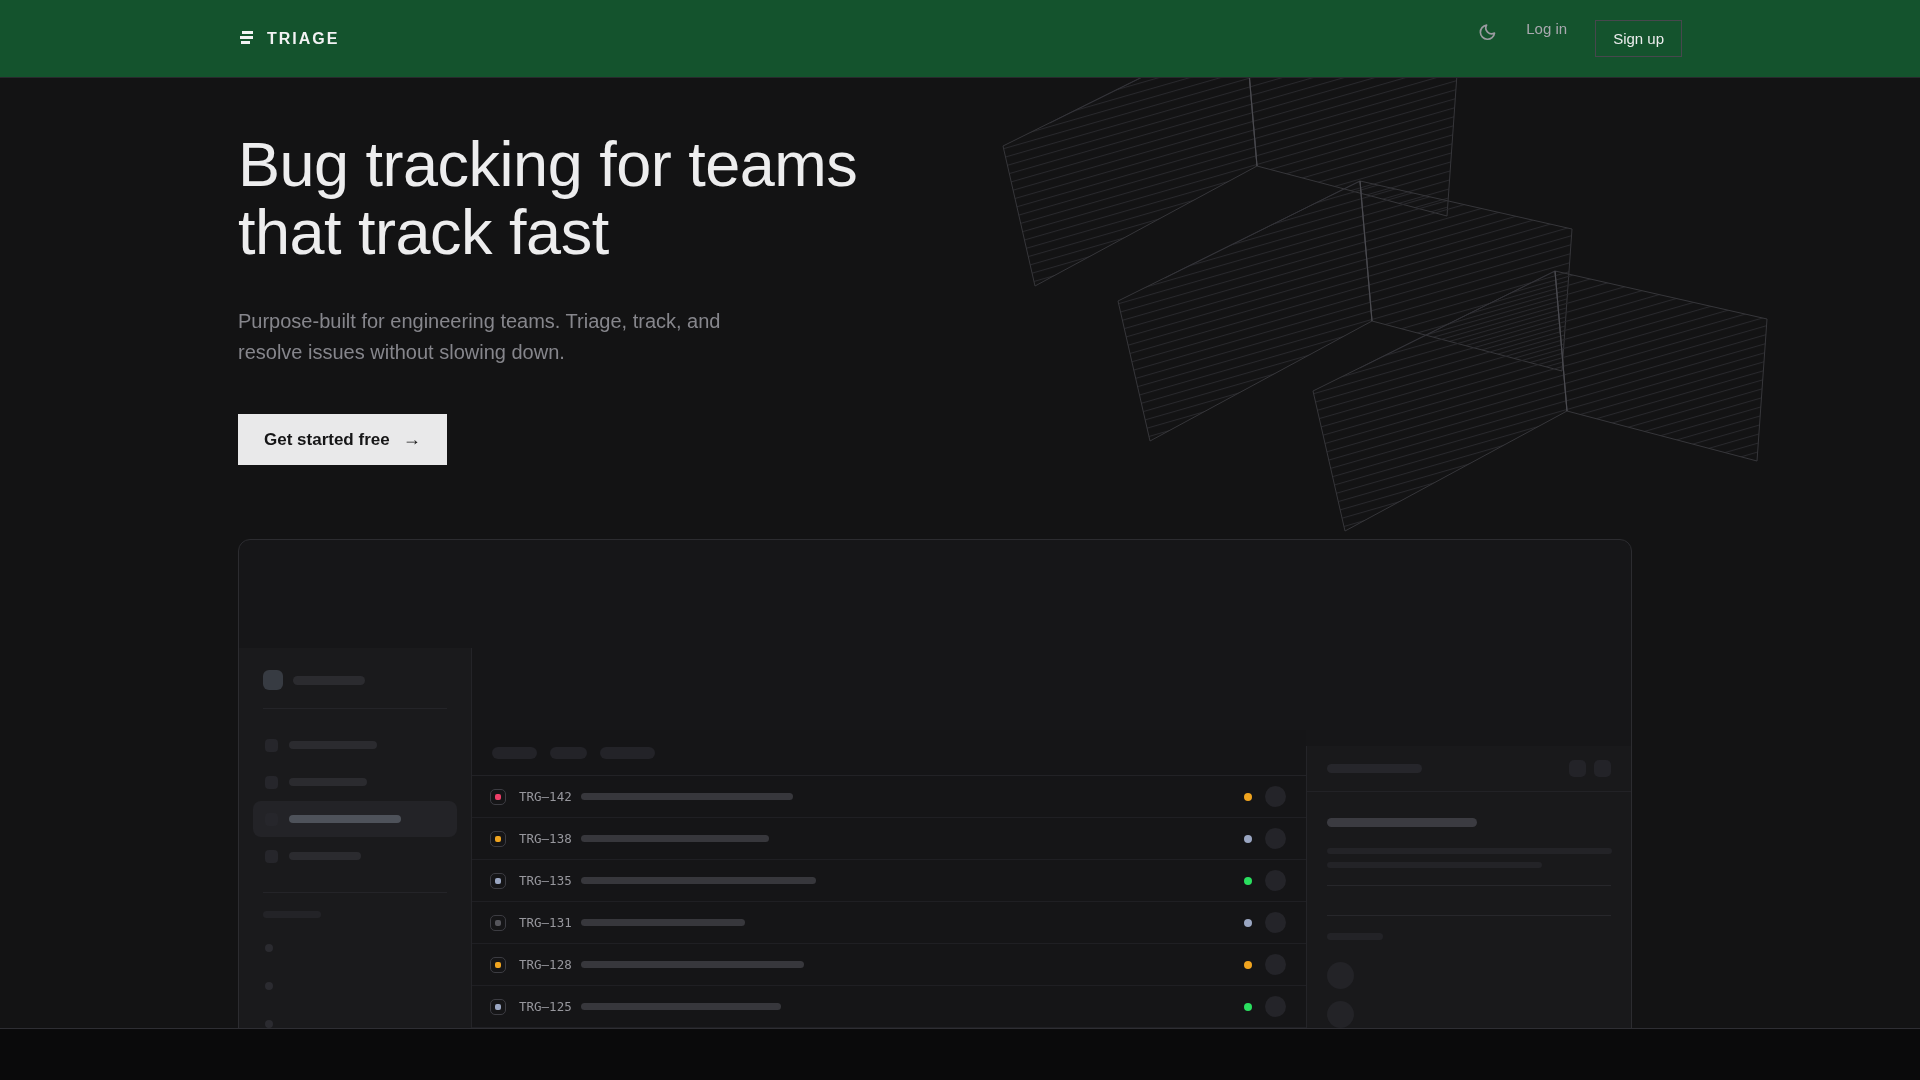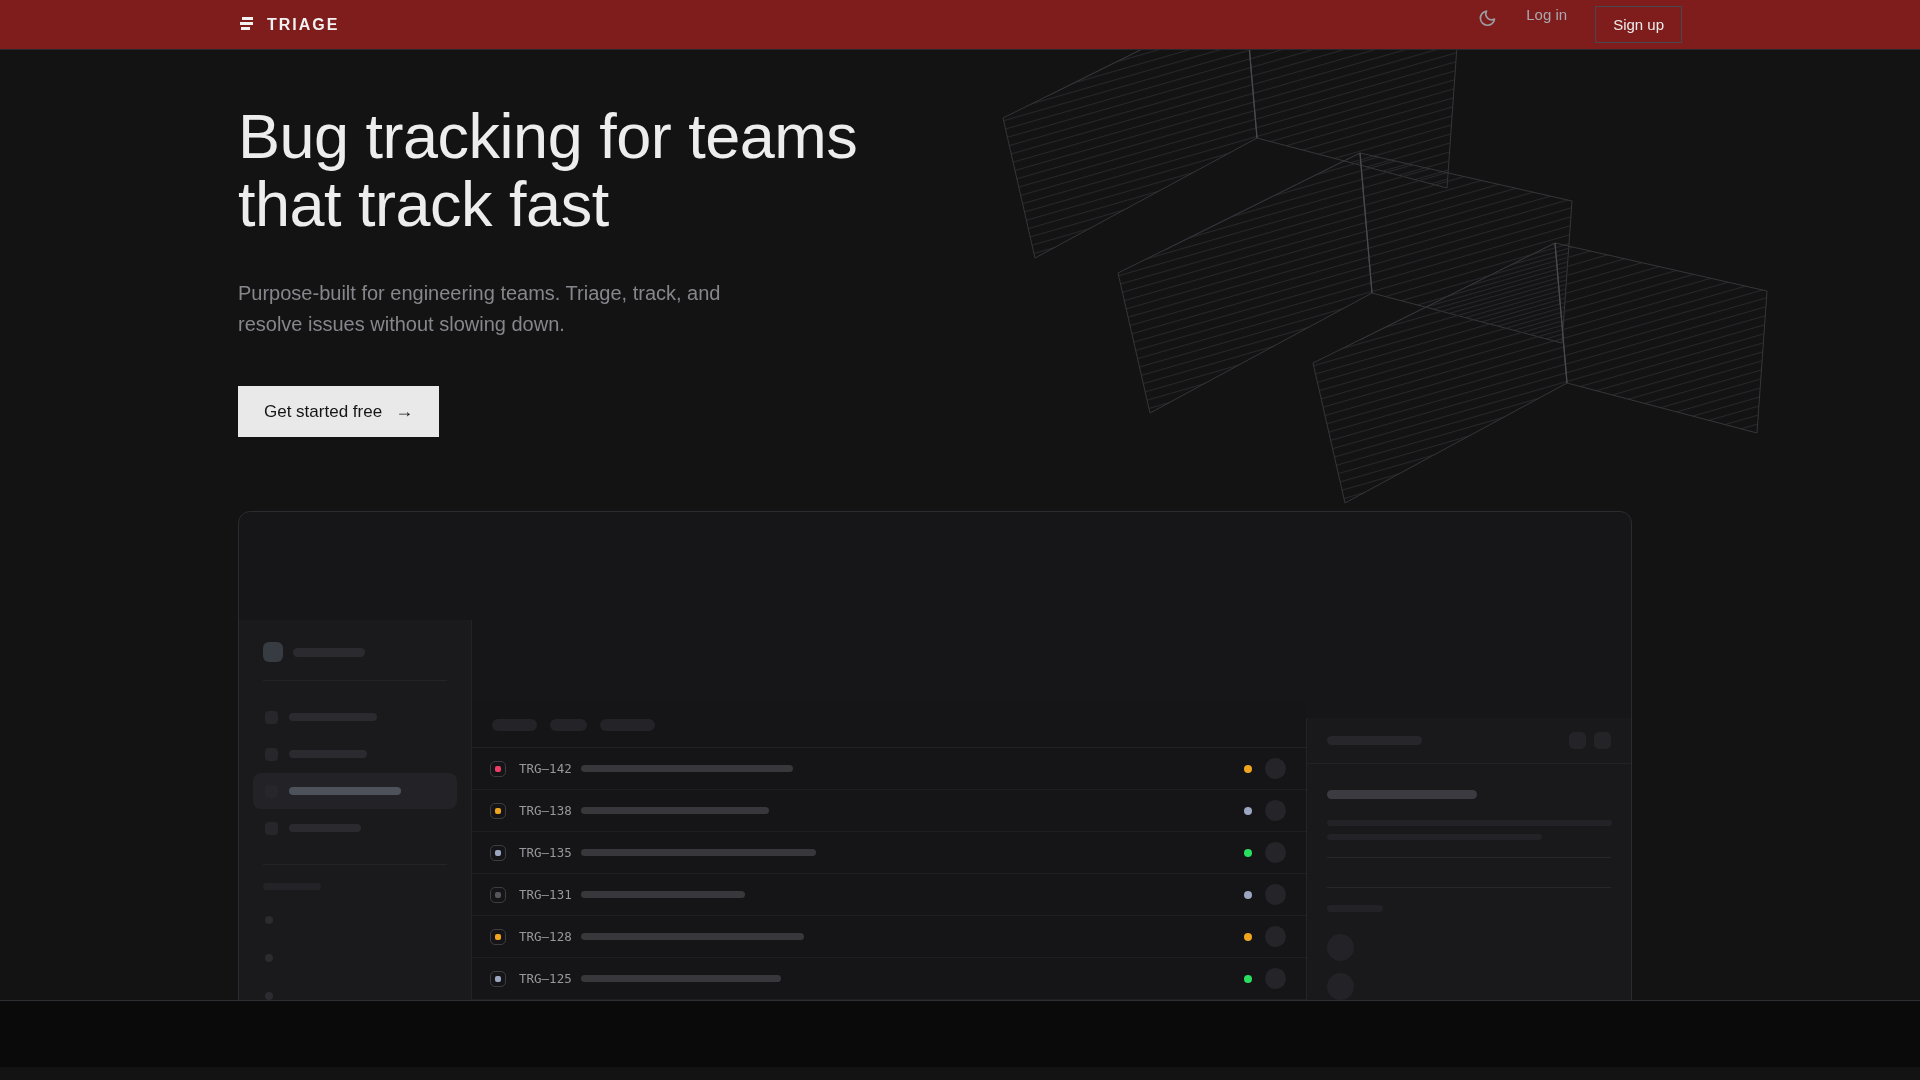--- a/index.html
+++ b/index.html
@@ -1,35 +1,35 @@
 <!DOCTYPE html>
 <html><head>
 <meta charset="utf-8">
 <style>
   * { margin:0; padding:0; box-sizing:border-box; }
   html,body { width:1920px; height:1080px; overflow:hidden; background:#131314;
               font-family:"Liberation Sans", sans-serif; }
 
   
-  .nav { height:50px; background:#7f1d1d; border-bottom:1px solid #29292d; }
+  .nav { height:78px; background:#14532d; border-bottom:1px solid #29292d; }
   .nav-inner { width:1444px; height:100%; margin:0 auto; display:flex; align-items:center; justify-content:space-between; }
   .brand { display:flex; align-items:center; gap:11px; cursor:pointer; }
   .brand-text { color:#f2f2f3; font-size:16px; font-weight:700; letter-spacing:2px; }
   .nav-right { display:flex; align-items:flex-start; gap:28px; }
   .theme-btn { width:22px; height:22px; display:flex; align-items:center; justify-content:center; cursor:pointer; }
   .login { color:#a9a9af; font-size:15px; cursor:pointer; }
   .signup { border:1px solid #47474d; color:#ededee; font-size:15px; padding:9px 17px; background:transparent; cursor:pointer; font-family:inherit; }
 
   
   .hero { position:relative; height:950px; background:#131314; overflow:hidden; }
   .hero-inner { position:relative; width:1444px; margin:0 auto; z-index:2; }
   h1 { margin-top:52px; font-size:63px; font-weight:500; color:#ededee; line-height:1.08; letter-spacing:-0.5px; }
   .subtitle { margin-top:40px; max-width:500px; font-size:20px; line-height:1.55; color:#86868c; }
   .cta { margin-top:46px; display:inline-flex; align-items:center; gap:13px; background:#e9e9ea; color:#161617;
-         font-size:17px; font-weight:400; padding:15px 26px; border:none; cursor:pointer; font-family:inherit; }
+         font-size:17px; font-weight:700; padding:15px 26px; border:none; cursor:pointer; font-family:inherit; }
   .cta .arr { font-size:18px; }
 
   
   .deco { position:absolute; top:0; right:110px; z-index:1; pointer-events:none; }
 
   
   .card { margin-top:74px; width:1394px; height:490px; display:flex; background:#161618;
           border:1px solid #2c2c30; border-radius:12px 12px 0 0; overflow:hidden; position:relative; z-index:2;align-items:flex-end; }
 
   

